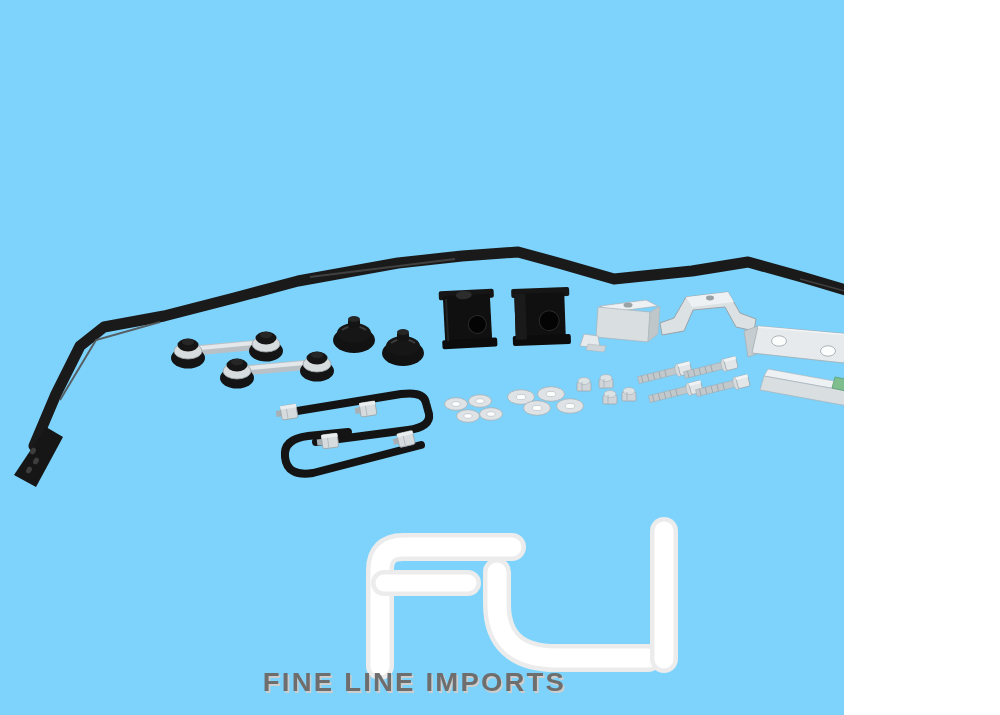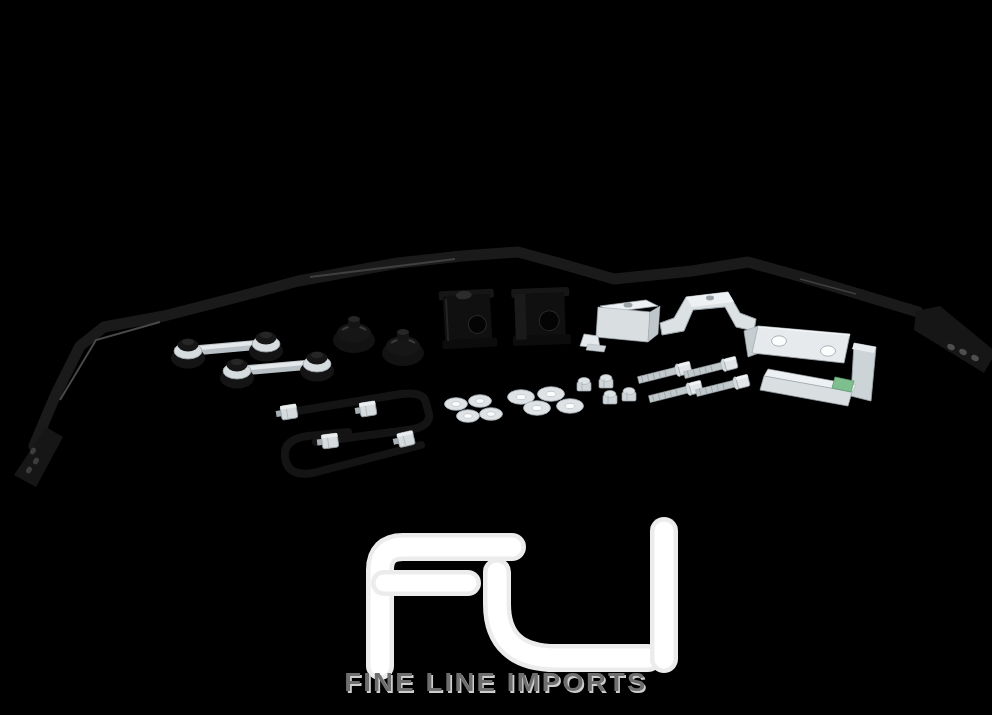--- a/index.html
+++ b/index.html
@@ -1,16 +1,16 @@
 <!DOCTYPE html>
 <html><head>
 <meta charset="utf-8">
 <style>
   html,body { margin:0; padding:0; background:#ffffff; }
-  .stage { position:relative; width:992px; height:715px; background:#000000; overflow:hidden; font-family:"Liberation Sans", sans-serif; }
+  .stage { position:relative; width:844px; height:715px; background:#7dd3fc; overflow:hidden; font-family:"Liberation Sans", sans-serif; }
   .stage svg { position:absolute; left:0; top:0; }
   .brand {
     position:absolute; left:0; right:0; top:668px; text-align:center;
     font-family:"Liberation Sans", sans-serif; font-weight:bold; font-size:25px;
     color:#6e6e6e; letter-spacing:2px; white-space:nowrap;
     transform:scaleX(1.1); transform-origin:497px 0;
     text-shadow:1.5px 1.5px 0 #cdcdcd;
   }
 </style>
 </head>

